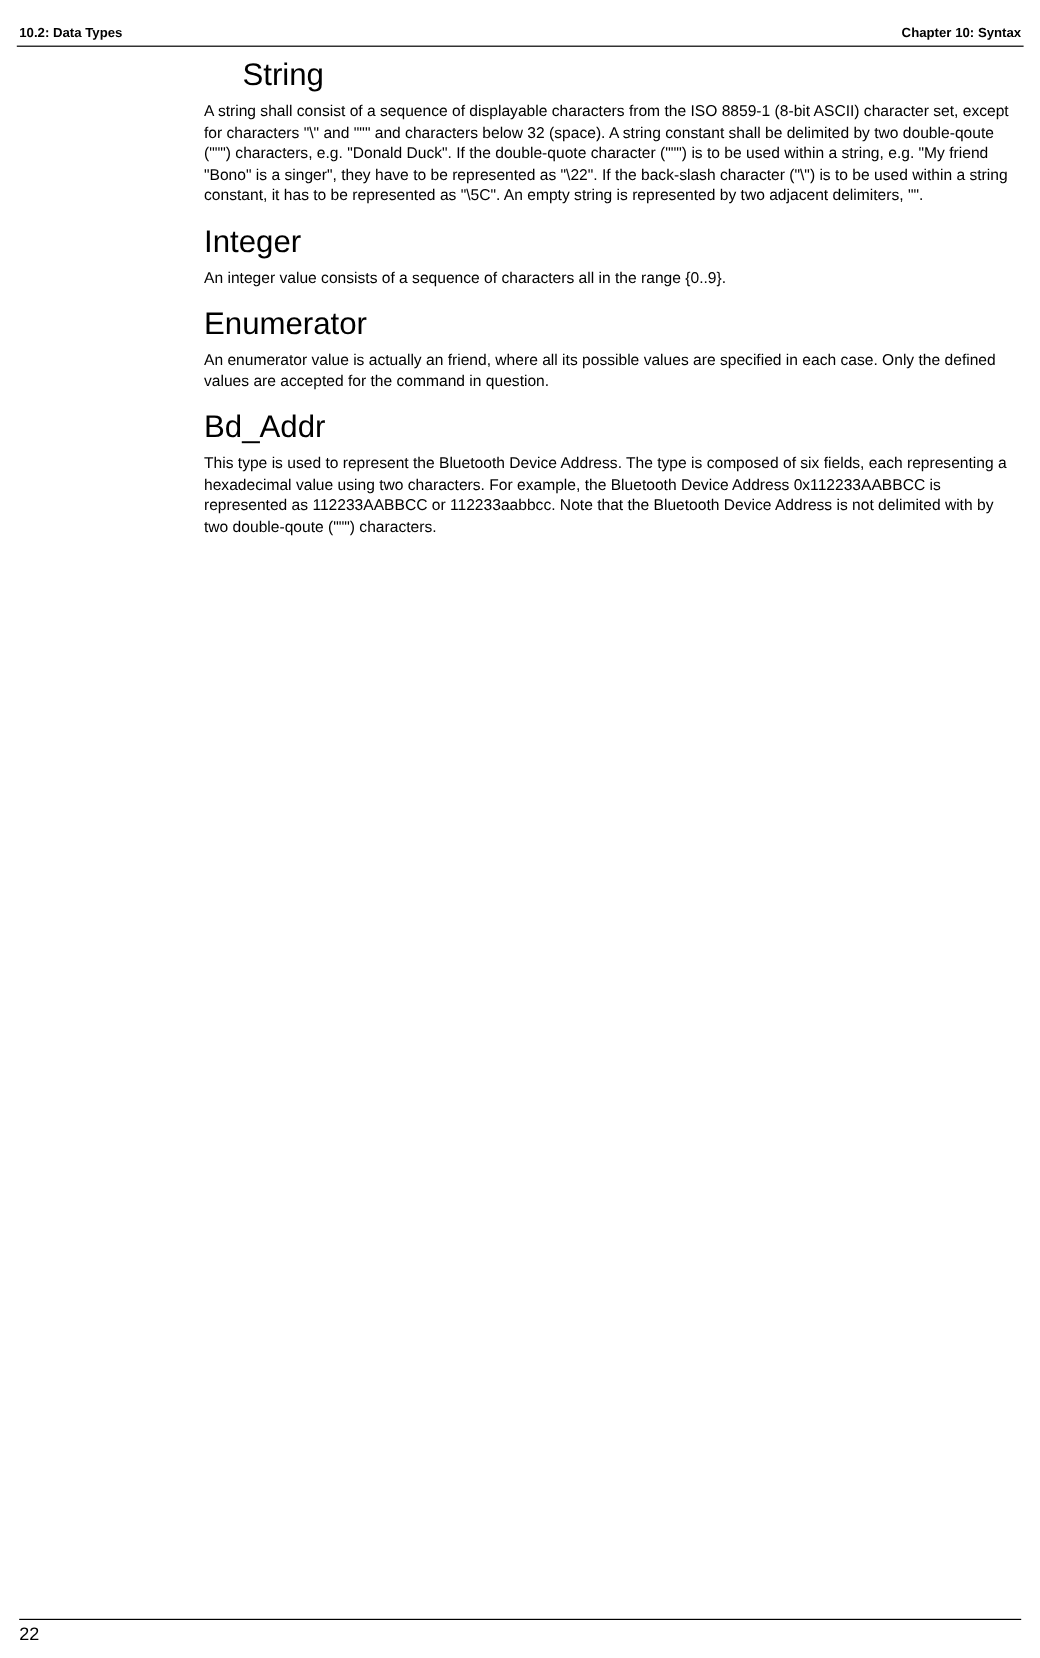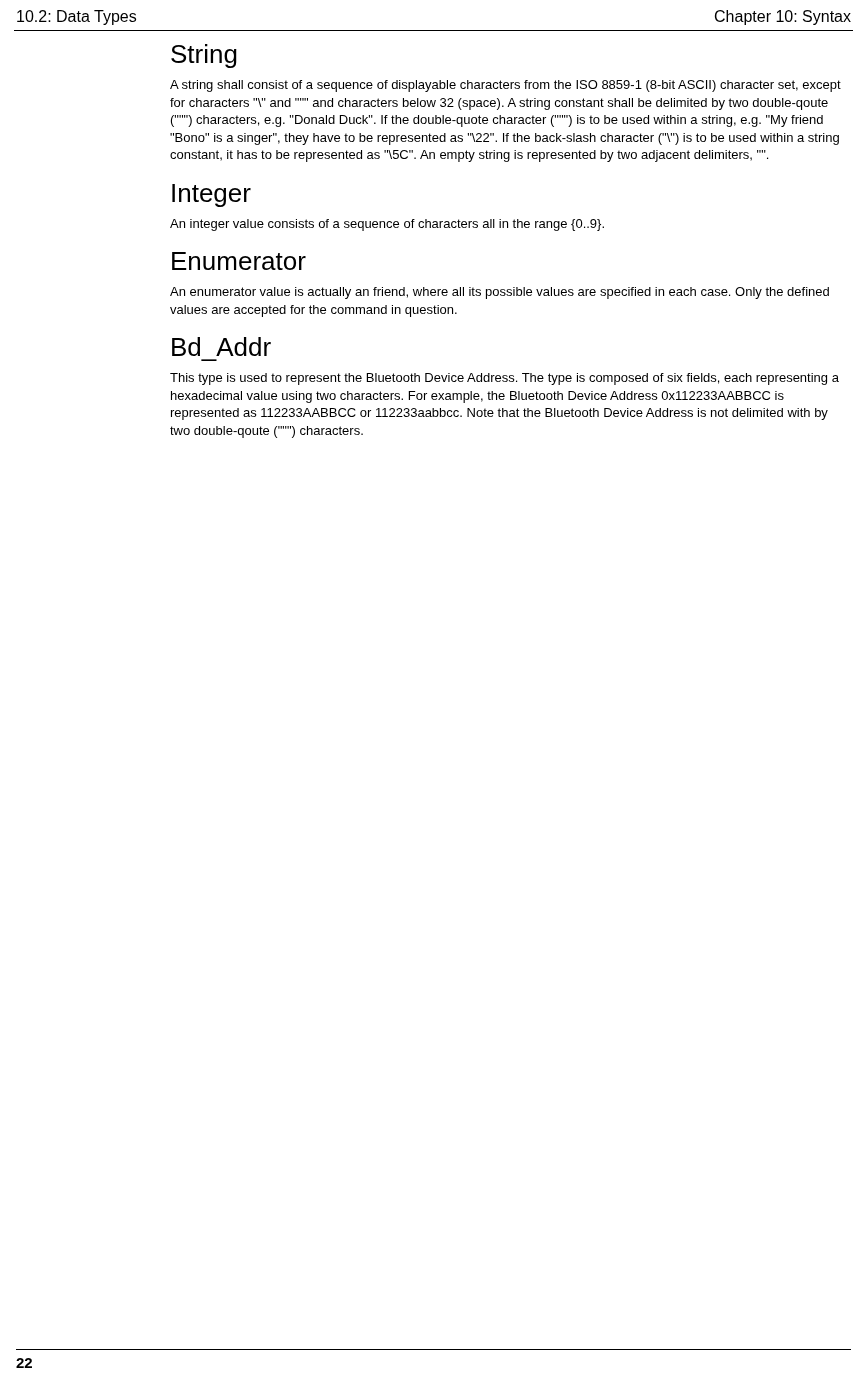--- a/index.html
+++ b/index.html
@@ -11,41 +11,42 @@
       width: 867px;
       height: 1382px;
       background: #ffffff;
       font-family: "Helvetica Neue", Helvetica, Arial, sans-serif;
       position: relative;
       color: #000000;
     }
     .header {
       display: flex;
       justify-content: space-between;
-      padding: 8px 16px 4px 16px;
-      font-size: 16px;
-      font-weight: 400;
+      padding: 22px 16px 4px 16px;
+      font-size: 11px;
+      font-weight: 700;
       color: #000000;
     }
     .header-divider {
       border-bottom: 1px solid #000000;
       margin: 0 14px 0 14px;
     }
     .content {
       padding: 4px 18px 0 170px;
     }
     .section-heading {
       font-size: 26px;
       font-weight: 400;
       margin-top: 14px;
       margin-bottom: 6px;
       color: #000000;
     }
     .section-heading.first {
       margin-top: 4px;
+      margin-left: 32px;
     }
     .body-text {
       font-size: 13px;
       font-weight: 300;
       line-height: 1.35;
       color: #000000;
       text-align: left;
       margin-bottom: 6px;
     }
     .footer {
@@ -54,21 +55,21 @@
       left: 0;
       right: 0;
       padding: 0 16px 10px 16px;
     }
     .footer-divider {
       border-top: 1px solid #000000;
       margin-bottom: 4px;
     }
     .page-number {
       font-size: 15px;
-      font-weight: 700;
+      font-weight: 400;
       color: #000000;
     }
   </style>
 </head>
 <body>
 
 <div class="header">
   <span>10.2: Data Types</span>
   <span>Chapter 10: Syntax</span>
 </div>

